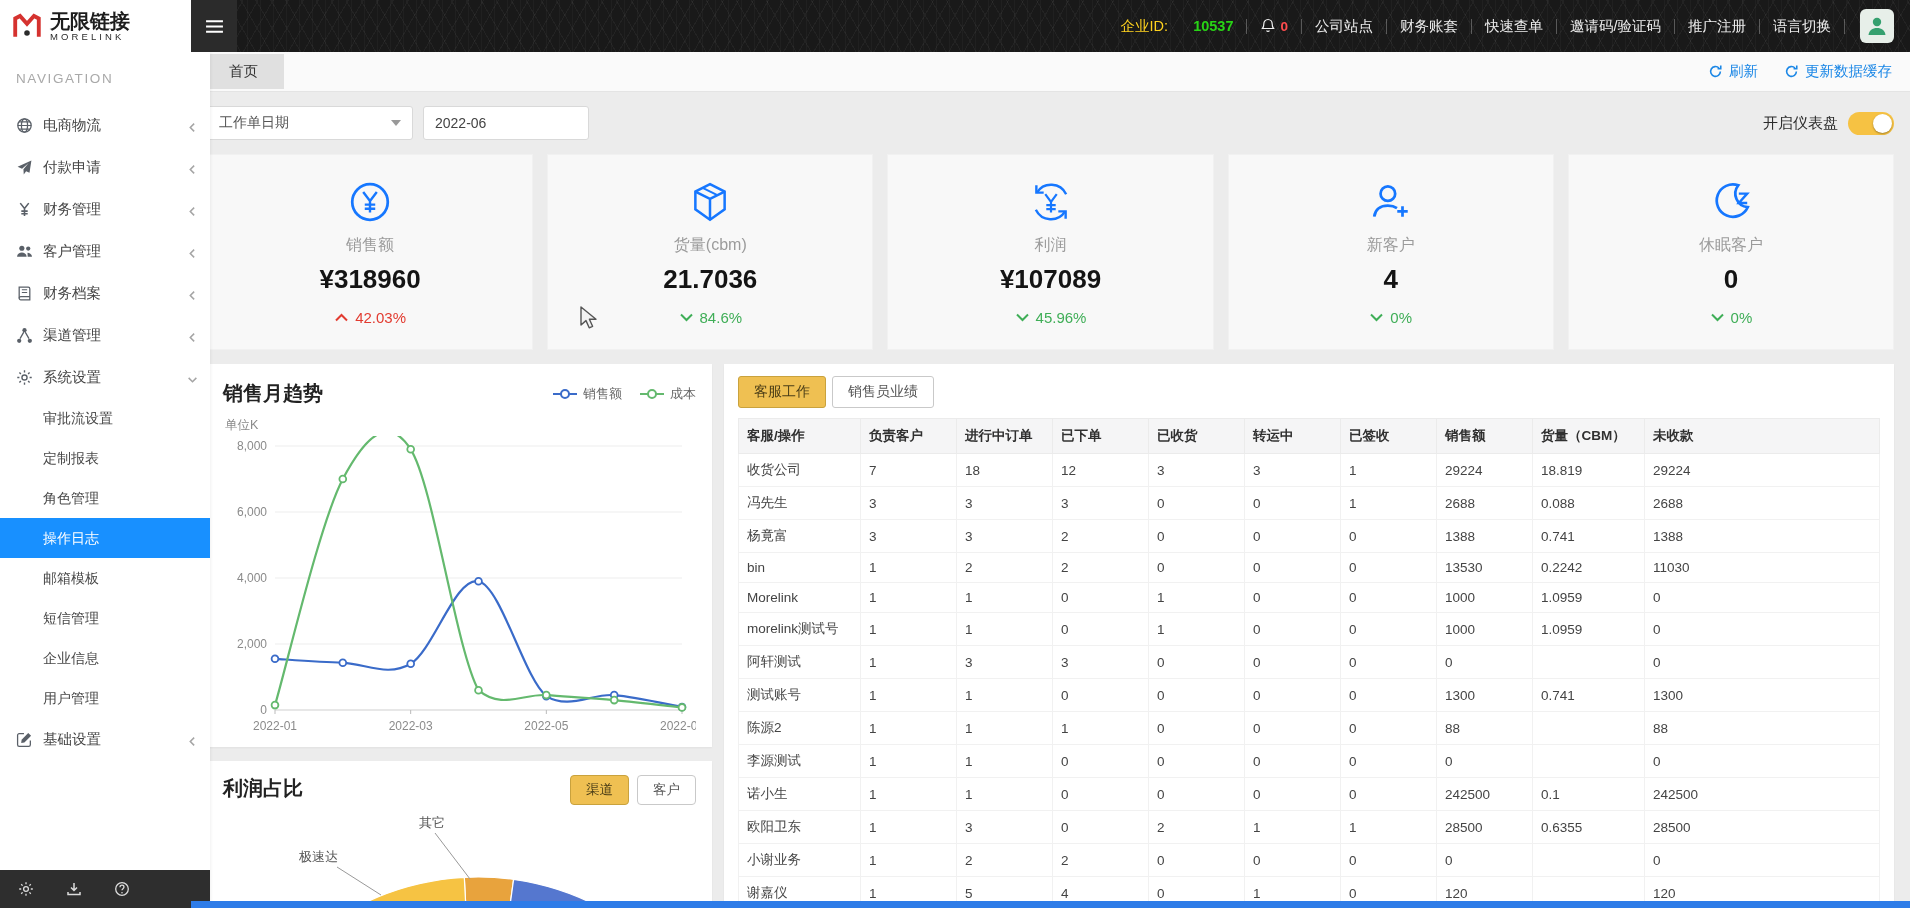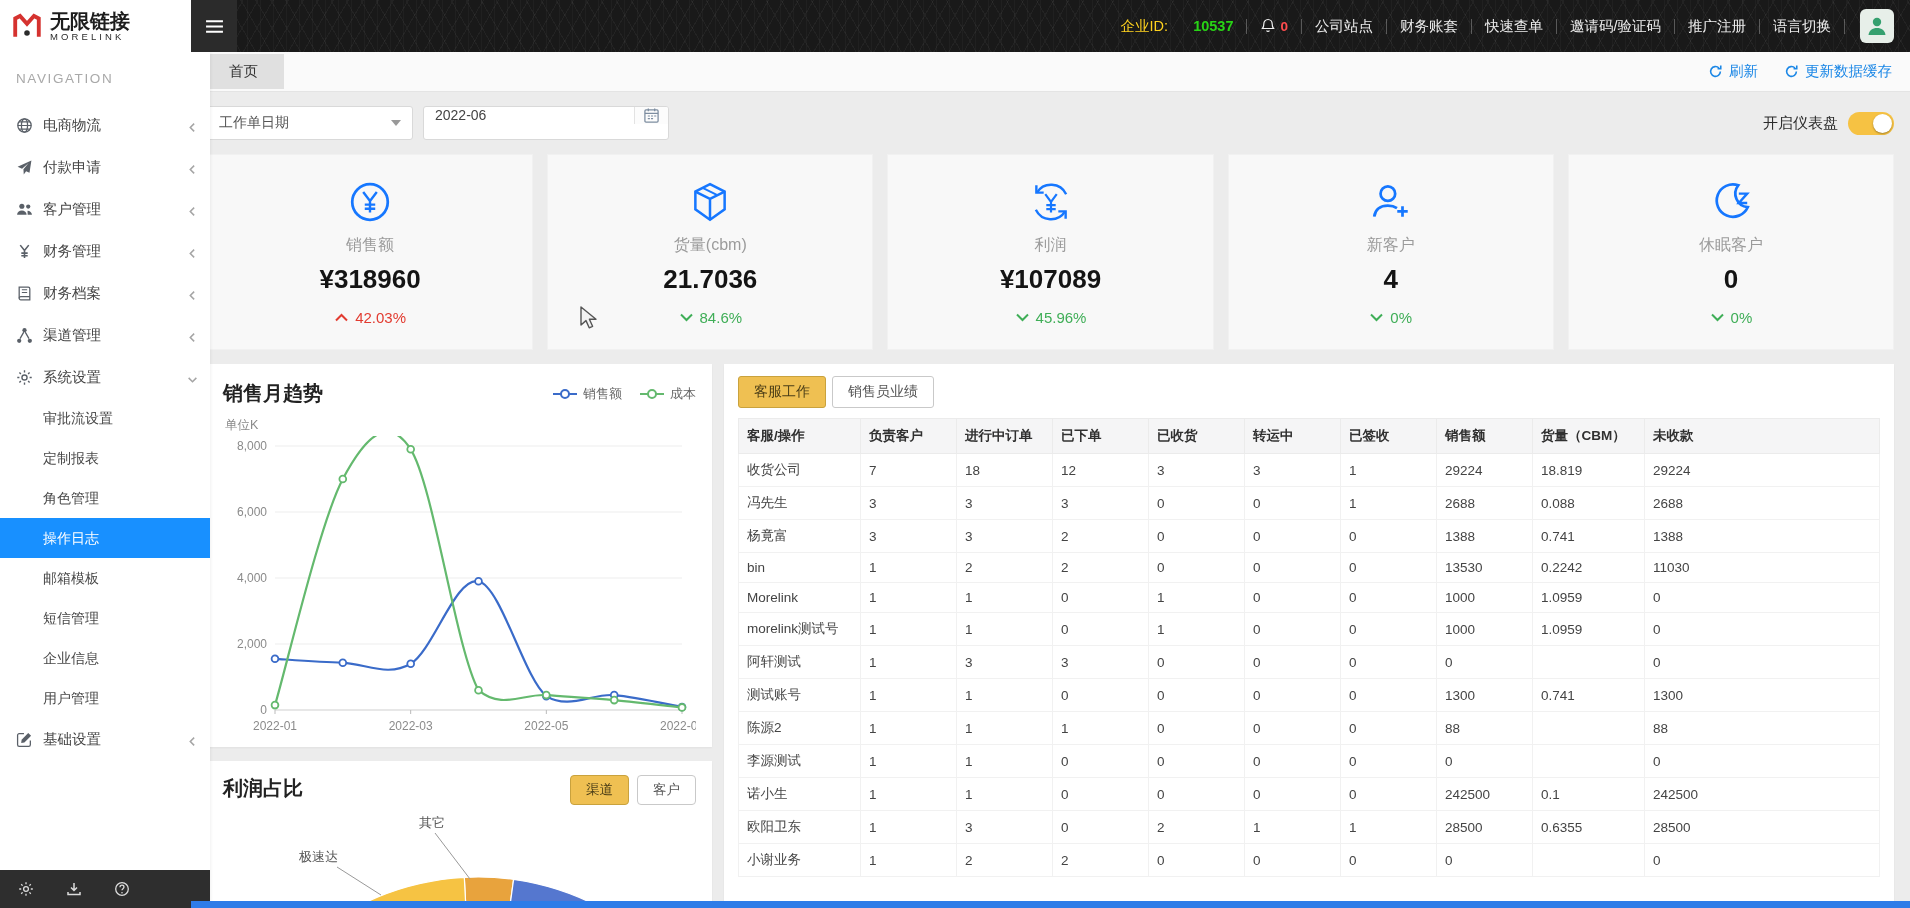--- a/index.html
+++ b/index.html
@@ -51,21 +51,21 @@
   .page-tab{margin-left:12px;background:#e0e0e0;padding:8px 26px;font-size:14.5px;color:#333;cursor:pointer}
   .tab-actions{margin-left:auto;display:flex;align-items:center;gap:26px;margin-right:18px;color:#1b87e6}
   .t-link{display:flex;align-items:center;gap:6px;cursor:pointer;font-size:14.5px}
   .t-icn{width:15px;height:15px}
   .content{position:absolute;top:40px;left:0;right:0;bottom:0;padding:14px 16px;overflow:hidden}
 
   
   .filter-row{display:flex;align-items:center}
   .select-box{width:206px;height:34px;background:#fff;border:1px solid #d9d9d9;border-radius:3px;display:flex;align-items:center;padding:0 11px;color:#555;cursor:pointer}
   .caret{margin-left:auto;width:0;height:0;border-left:5px solid transparent;border-right:5px solid transparent;border-top:6px solid #999}
-  .date-box{width:246px;height:34px;margin-left:10px;background:#fff;border:1px solid #d9d9d9;border-radius:3px;display:flex;align-items:flex-start;overflow:hidden}
+  .date-box{width:166px;height:34px;margin-left:10px;background:#fff;border:1px solid #d9d9d9;border-radius:3px;display:flex;align-items:center;overflow:hidden}
   .date-input{flex:1;border:0;outline:0;padding:0 11px;font-size:14px;color:#444;font-family:inherit;background:transparent}
   .cal-btn{width:34px;border-left:1px solid #e3e3e3;display:flex;align-items:center;justify-content:center;background:#fcfcfc;cursor:pointer}
   .cal-icn{width:17px;height:17px;color:#7d8da0}
   .toggle-wrap{margin-left:auto;display:flex;align-items:center}
   .toggle-label{font-size:15px;color:#2b2b2b}
   .switch{width:46px;height:23px;border-radius:12px;background:#cfcfcf;position:relative;margin-left:10px;cursor:pointer;display:inline-block}
   .switch.on{background:#f6c243}
   .switch .knob{position:absolute;top:2px;left:2px;width:19px;height:19px;border-radius:50%;background:#fff;box-shadow:0 1px 2px rgba(0,0,0,.35)}
   .switch.on .knob{left:auto;right:2px}
 
@@ -198,39 +198,39 @@
             <path d="M14.5 1.5 1.5 7.2l4.2 1.9 6.2-5.4-4.9 6 .3 4.8 2.2-3 3.2 1.4z"></path>
           </svg>
         </span>
         <span class="mi-label">付款申请</span>
         <span class="chev"><svg viewBox="0 0 10 10" fill="none" stroke="currentColor" stroke-width="1.4">
             <path d="M6.5 1.5 3 5l3.5 3.5"></path>
           </svg></span>
       </div>
       <div class="menu-item">
         <span class="icn">
+          <svg viewBox="0 0 16 16" fill="none" stroke="currentColor" stroke-width="1.5">
+            <path d="M4 2l4 5 4-5M8 7v7M5 9.5h6M5 12h6"></path>
+          </svg>
+        </span>
+        <span class="mi-label">财务管理</span>
+        <span class="chev"><svg viewBox="0 0 10 10" fill="none" stroke="currentColor" stroke-width="1.4">
+            <path d="M6.5 1.5 3 5l3.5 3.5"></path>
+          </svg></span>
+      </div>
+      <div class="menu-item">
+        <span class="icn">
           <svg viewBox="0 0 16 16" fill="currentColor">
             <circle cx="5.5" cy="5" r="2.4"></circle>
             <path d="M1 13c0-2.5 2-4 4.5-4S10 10.5 10 13z"></path>
             <circle cx="11.5" cy="5.2" r="2"></circle>
             <path d="M10.8 9.2c2.3.1 4.2 1.5 4.2 3.8h-4z"></path>
           </svg>
         </span>
         <span class="mi-label">客户管理</span>
-        <span class="chev"><svg viewBox="0 0 10 10" fill="none" stroke="currentColor" stroke-width="1.4">
-            <path d="M6.5 1.5 3 5l3.5 3.5"></path>
-          </svg></span>
-      </div>
-      <div class="menu-item">
-        <span class="icn">
-          <svg viewBox="0 0 16 16" fill="none" stroke="currentColor" stroke-width="1.5">
-            <path d="M4 2l4 5 4-5M8 7v7M5 9.5h6M5 12h6"></path>
-          </svg>
-        </span>
-        <span class="mi-label">财务管理</span>
         <span class="chev"><svg viewBox="0 0 10 10" fill="none" stroke="currentColor" stroke-width="1.4">
             <path d="M6.5 1.5 3 5l3.5 3.5"></path>
           </svg></span>
       </div>
       <div class="menu-item">
         <span class="icn">
           <svg viewBox="0 0 16 16" fill="none" stroke="currentColor" stroke-width="1.2">
             <path d="M3 2h8.5A1.5 1.5 0 0 1 13 3.5V14H4.5A1.5 1.5 0 0 1 3 12.5z"></path>
             <path d="M3 12.5A1.5 1.5 0 0 1 4.5 11H13"></path>
             <path d="M5.5 4.5h5M5.5 7h5" stroke-width="1"></path>
@@ -699,20 +699,32 @@
                 <td>1</td>
                 <td>2</td>
                 <td>2</td>
                 <td>0</td>
                 <td>0</td>
                 <td>0</td>
                 <td>0</td>
                 <td></td>
                 <td>0</td>
               </tr>
+              <tr>
+                <td>谢嘉仪</td>
+                <td>1</td>
+                <td>5</td>
+                <td>4</td>
+                <td>0</td>
+                <td>1</td>
+                <td>0</td>
+                <td>120</td>
+                <td></td>
+                <td>120</td>
+              </tr>
             </tbody>
         </table>
       </div>
     </div>
   </div>
   <div class="bottom-bar"></div>
 </div>
 
 <div class="cursor">
   <svg width="22" height="24" viewBox="0 0 22 24">

